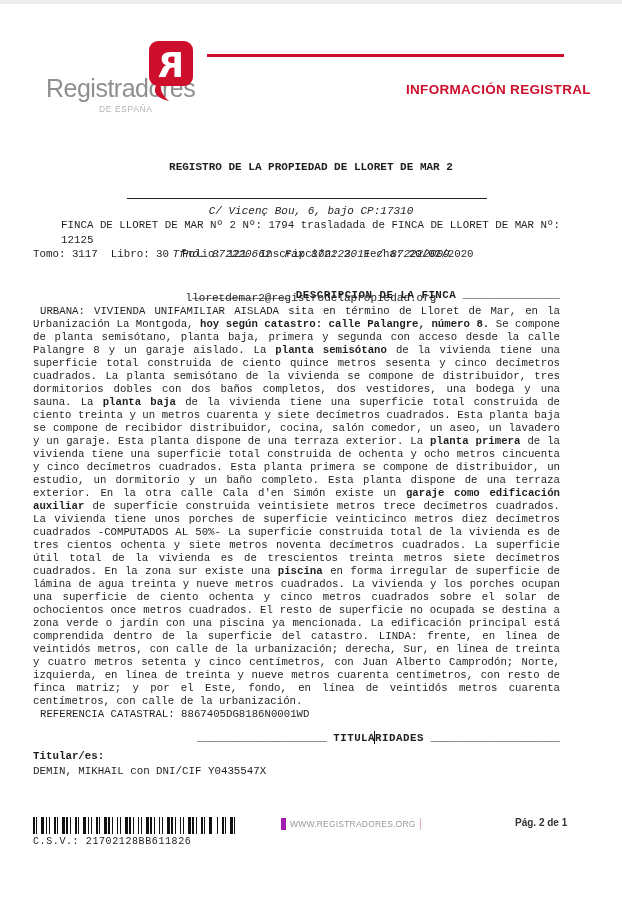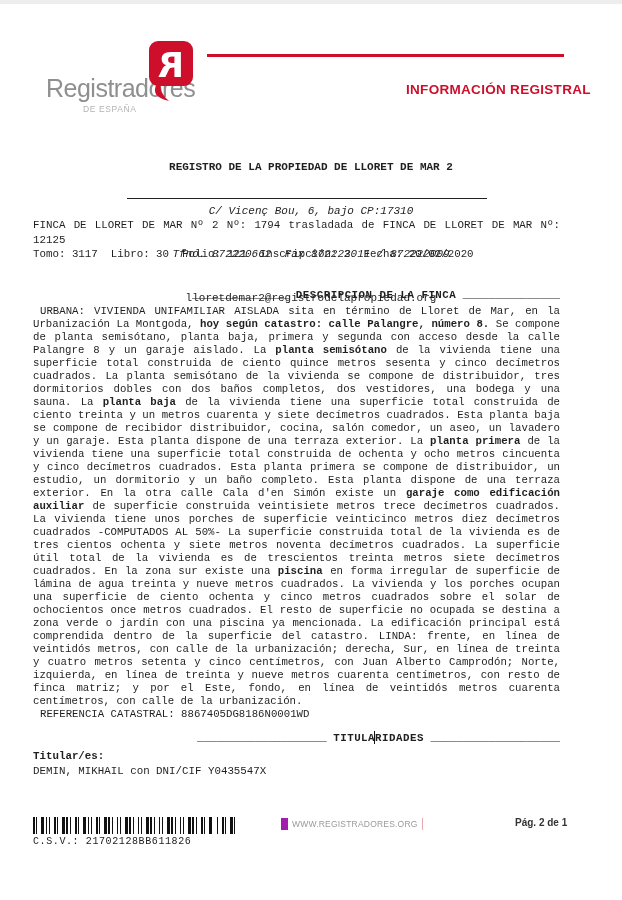--- a/index.html
+++ b/index.html
@@ -5,39 +5,39 @@
   html,body{margin:0;padding:0;background:#fff;}
   .page{
     position:relative;width:622px;height:900px;background:#ffffff;overflow:hidden;
     font-family:"Liberation Mono","DejaVu Sans Mono",monospace;color:#1f1f1f;
   }
   .top-strip{position:absolute;left:0;top:0;width:622px;height:4px;background:#ededed;}
 
   
   .logo-text{position:absolute;left:46px;top:74px;font-family:"Liberation Sans",sans-serif;
     font-size:25px;color:#8f8f8f;letter-spacing:-0.5px;}
-  .logo-sub{position:absolute;left:83px;top:104px;font-family:"Liberation Sans",sans-serif;
+  .logo-sub{position:absolute;left:99px;top:104px;font-family:"Liberation Sans",sans-serif;
     font-size:8.5px;color:#b3b3b3;letter-spacing:0.6px;}
   .r-icon{position:absolute;left:147px;top:41px;}
   .red-line{position:absolute;left:207px;top:54px;width:357px;height:3px;background:#ce0f2c;}
   .info-label{position:absolute;left:381px;top:82px;font-family:"Liberation Sans",sans-serif;
     font-weight:bold;font-size:13.5px;color:#ce0f2c;letter-spacing:0.3px;padding-left:25px;}
 
   
   .office{position:absolute;left:0;top:131px;width:622px;text-align:center;
     font-size:11px;line-height:14.5px;white-space:pre-wrap;}
   .office .name{font-weight:bold;}
   .office .it{font-style:italic;}
   .office-sep{position:absolute;left:127px;top:198px;width:360px;height:0;
     border-top:1.6px solid #222;}
 
   
   .request{position:absolute;left:33px;top:218px;width:527px;font-size:10.8px;line-height:14.5px;}
   .request .line{white-space:pre-wrap;}
-  .request .just{text-align:justify;white-space:normal;}
+  .request .just{text-align:justify;white-space:normal;margin-left:28px;}
   .b{font-weight:bold;}
 
   
   .sec-head{position:absolute;left:33px;width:527px;text-align:right;
     font-size:10.8px;white-space:pre-wrap;}
   .sec-head .title{font-weight:bold;letter-spacing:0.5px;}
   .desc-head{top:289px;}
   .tit-head{top:732px;}
   .tit-wrap{position:relative;display:inline-block;}
   .caret{position:absolute;left:41px;top:-1px;width:1px;height:13px;background:#111;}
@@ -52,21 +52,21 @@
   .titular{position:absolute;left:33px;top:749px;width:527px;font-size:10.8px;line-height:14.5px;}
 
   
   .barcode{position:absolute;left:33px;top:817px;width:205px;height:17px;
     background:
       repeating-linear-gradient(90deg,#111 0 1.5px,transparent 1.5px 3px,#111 3px 4px,
         transparent 4px 8px,#111 8px 11px,transparent 11px 12.5px,#111 12.5px 13.5px,
         transparent 13.5px 16px,#111 16px 17px,transparent 17px 21px);}
   .csv{position:absolute;left:33px;top:836px;font-size:10px;letter-spacing:0.6px;color:#222;}
   .website{position:absolute;left:281px;top:818px;font-family:"Liberation Sans",sans-serif;
-    font-size:8.5px;color:#9a9a9a;border-left:7px solid #a21caf;border-right:1px solid #e7aab0;
+    font-size:8.5px;color:#9a9a9a;border-left:5px solid #a21caf;border-right:1px solid #e7aab0;
     padding:1px 4px;letter-spacing:0.2px;}
   .page-num{position:absolute;left:515px;top:817px;font-family:"Liberation Sans",sans-serif;
     font-weight:bold;font-size:10px;color:#333;}
 </style>
 </head>
 <body>
 
 <div class="page">
   <div class="top-strip"></div>
 

